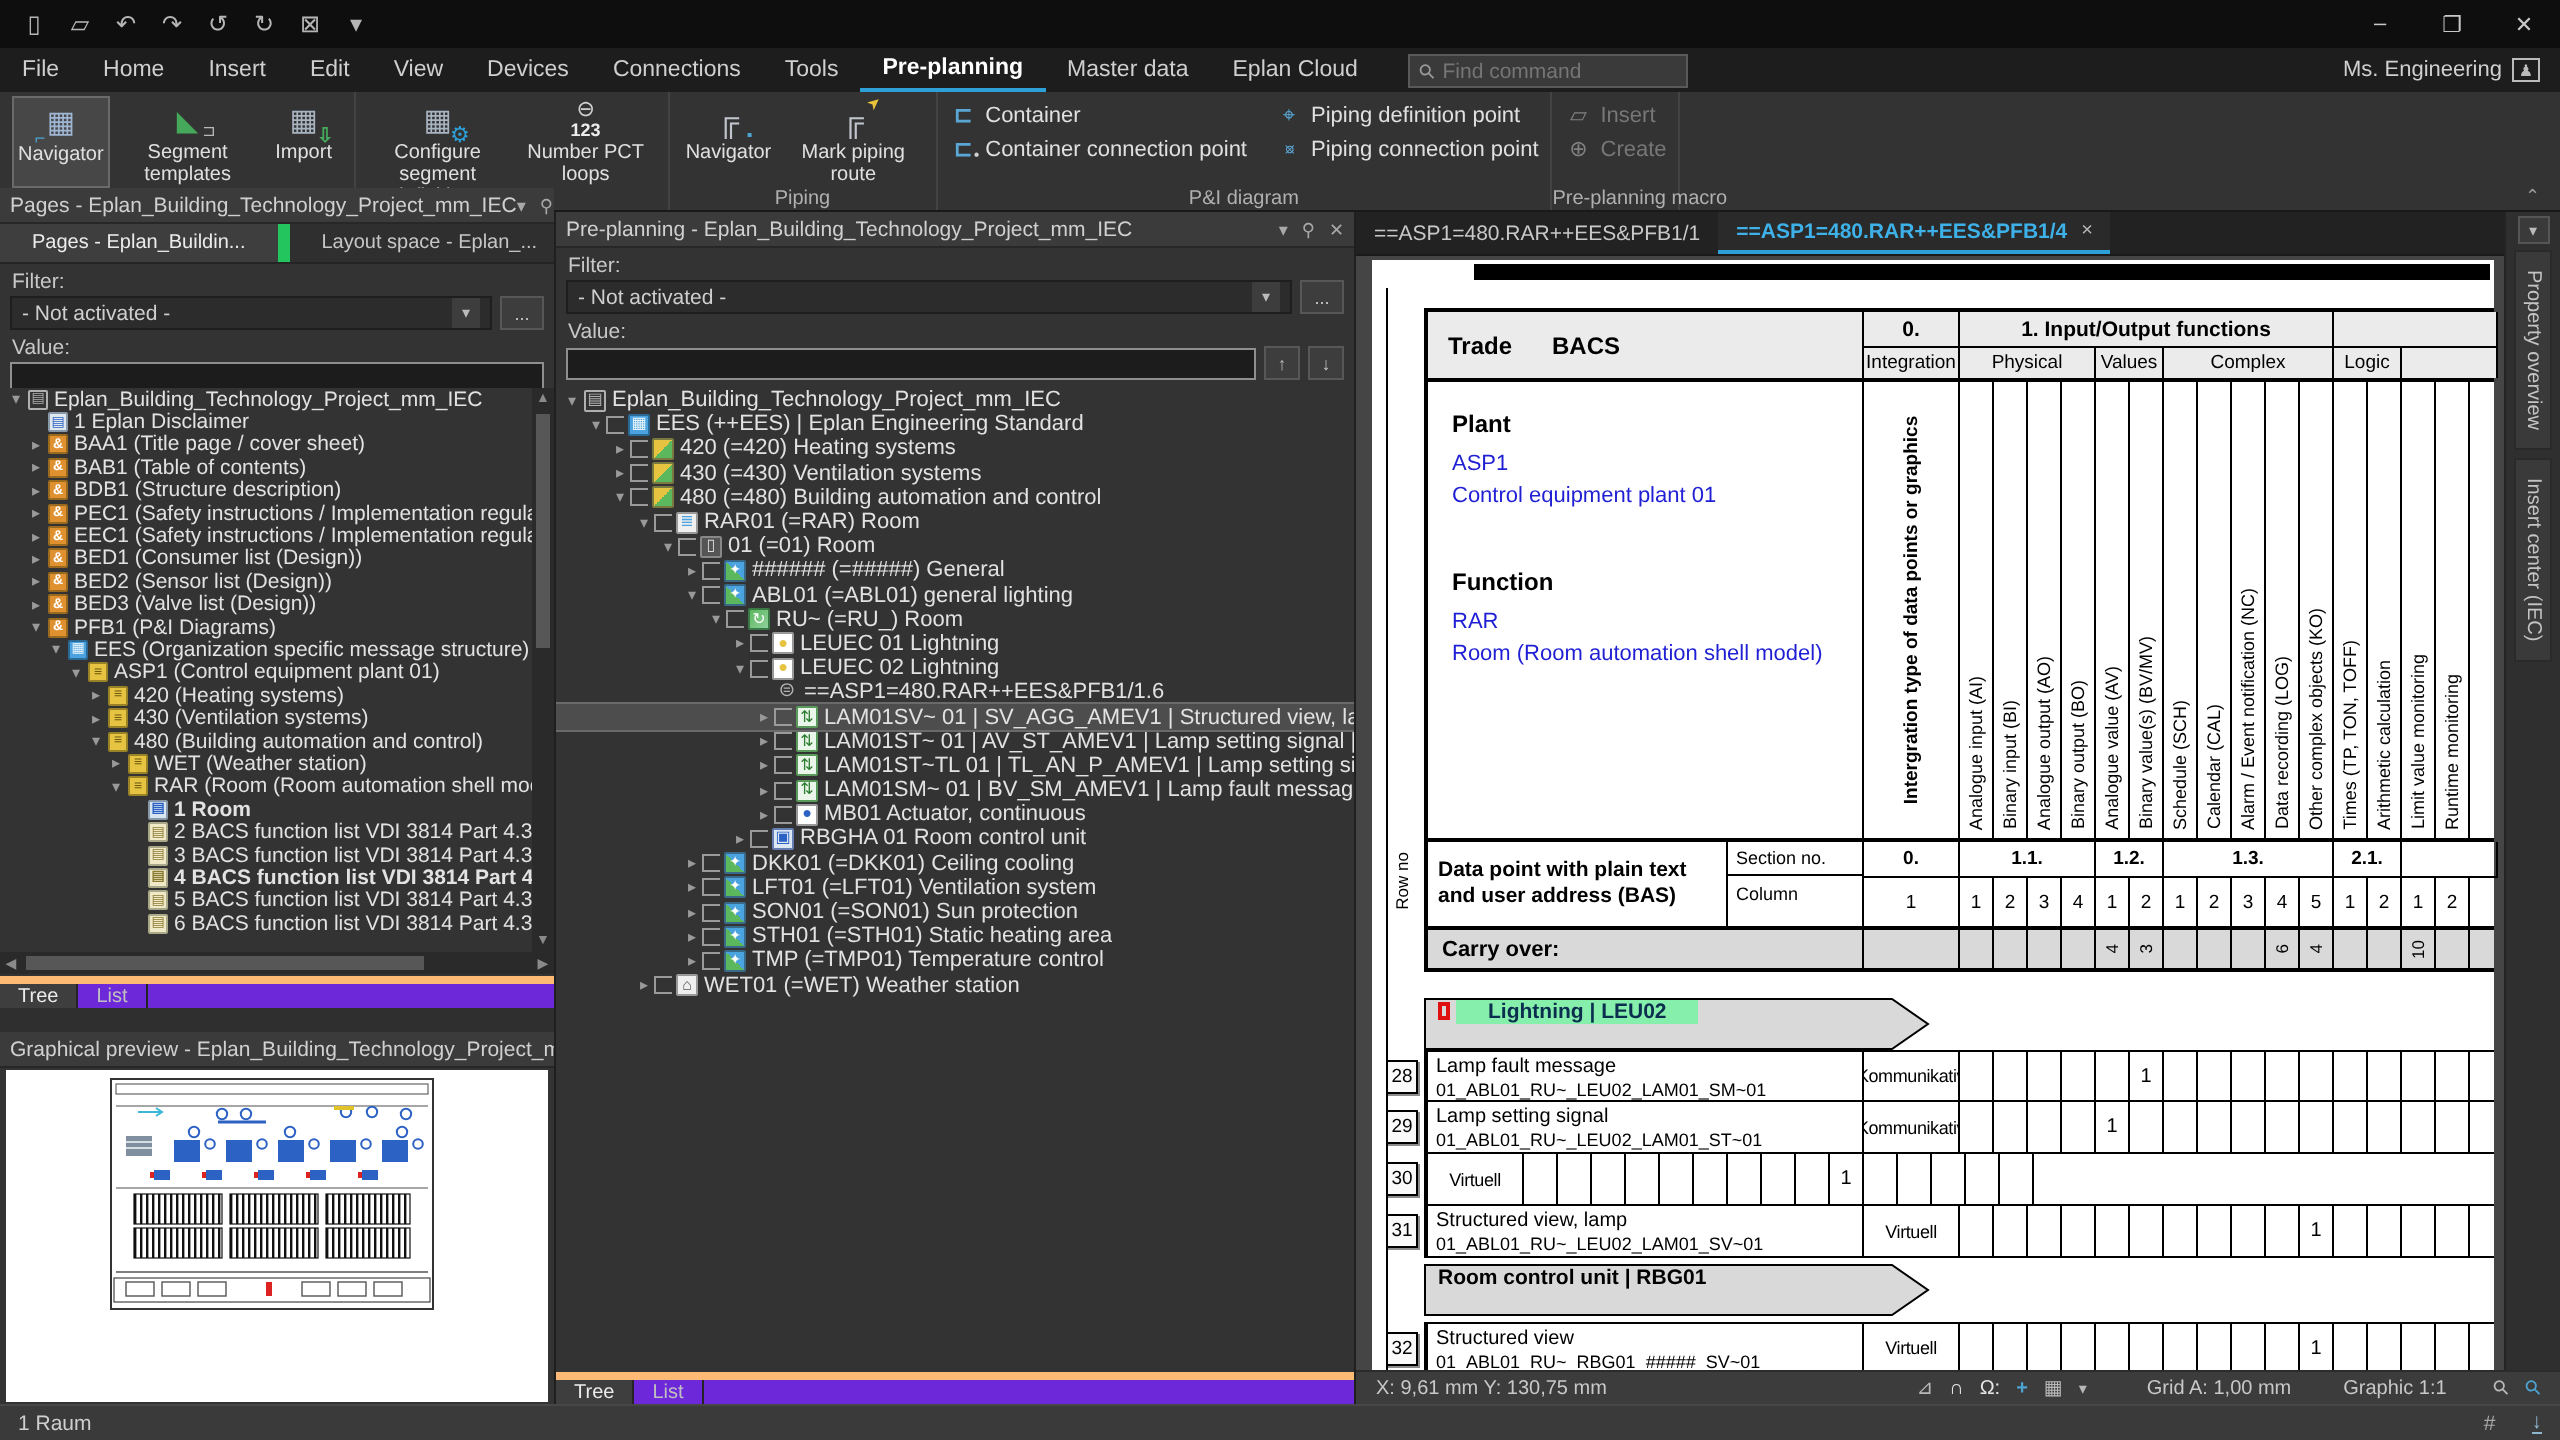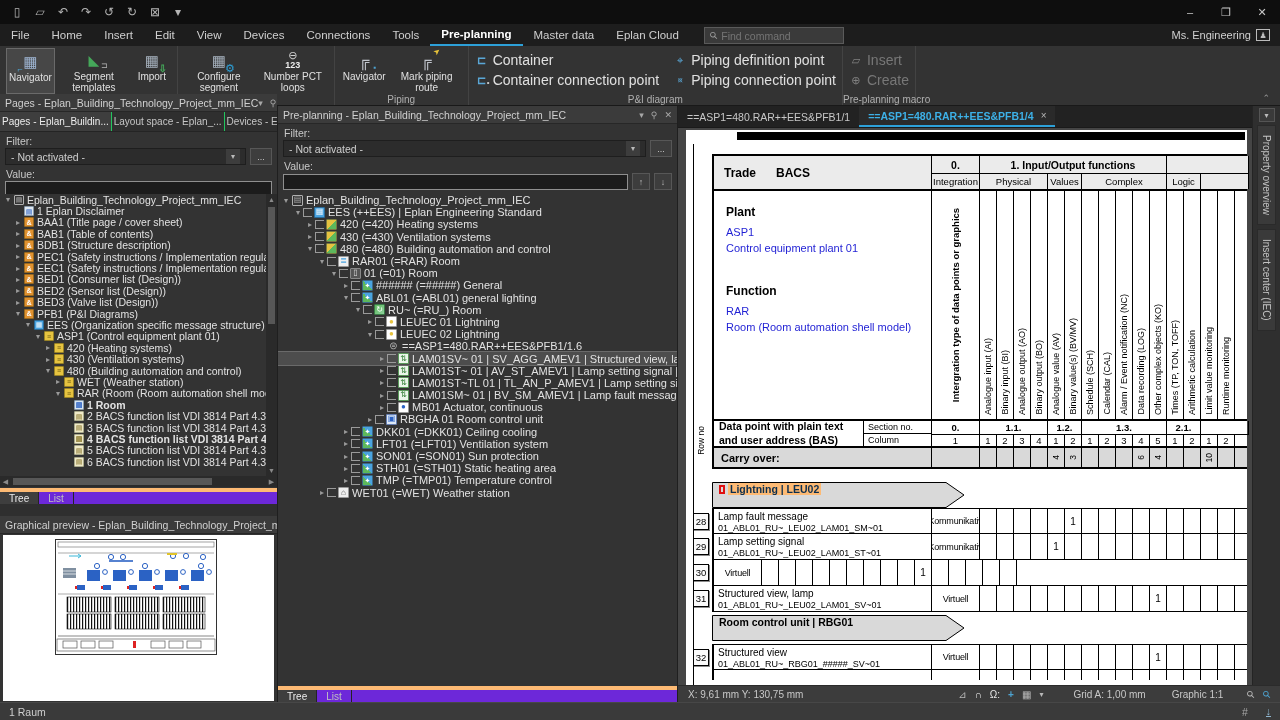--- a/index.html
+++ b/index.html
@@ -26,21 +26,21 @@
 
 #ribbon{position:absolute;left:0;top:46px;width:1280px;height:60px;background:#333333;border-bottom:1px solid #191919}
 #ribbon-groups{display:flex;height:100%}
 .rgroup{position:relative;height:100%;padding:2px 6px 12px 6px;border-right:1px solid #434343;display:flex;align-items:flex-start}
 .grp-label{position:absolute;bottom:0;left:0;right:0;text-align:center;font-size:10px;color:#b0b0b0;white-space:nowrap}
 .rbig{display:flex;gap:4px}
 .bigbtn{min-width:38px;max-width:70px;padding:1px 2px;display:flex;flex-direction:column;align-items:center;color:#e0e0e0;font-size:10px;line-height:1.12;text-align:center}
 .bigbtn.pressed{background:#474747;border:1px solid #6a6a6a}
 .smallcols{display:flex;gap:14px;padding-top:4px}
 .smallcol{display:flex;flex-direction:column;gap:4px}
-.smallbtn{display:flex;align-items:center;gap:4px;font-size:14px;color:#e0e0e0;white-space:nowrap}
+.smallbtn{display:flex;gap:4px;font-size:11px;color:#e0e0e0;white-space:nowrap}
 .smallbtn.disabled{color:#777}
 #ribbon-collapse{position:absolute;right:10px;bottom:2px;color:#9a9a9a;font-size:9px}
 
 
 .icn{width:24px;height:22px;position:relative;display:inline-flex;align-items:center;justify-content:center;font-size:15px;line-height:1;flex:none}
 .sicn{width:14px;height:13px;position:relative;display:inline-flex;align-items:center;justify-content:center;font-size:11px;line-height:1;flex:none}
 .navigator-icon::before{content:"▦";color:#9fb6d4}
 .navigator-icon::after{content:"⌐";color:#4da3d1;position:absolute;left:-1px;bottom:-2px;font-size:9px;font-weight:bold}
 .segment-templates-icon::before{content:"◣";color:#45a85a;font-size:14px}
 .segment-templates-icon::after{content:"⊐";color:#b8b8b8;position:absolute;right:-2px;bottom:1px;font-size:8px}
@@ -61,21 +61,21 @@
 .piping-definition-point-icon::before{content:"⌖";color:#5aa7d6}
 .piping-connection-point-icon::before{content:"⌖";color:#5aa7d6;transform:rotate(45deg)}
 .insert-macro-icon::before{content:"▱";color:#808080}
 .create-macro-icon::before{content:"⊕";color:#808080}
 
 
 .panel{position:absolute;background:#333333}
 .panel-header{height:18px;background:#3b3b3b;border-bottom:1px solid #272727;display:flex;align-items:center;padding:0 5px;font-size:10.5px;color:#d0d0d0;white-space:nowrap;overflow:hidden}
 .ph-icons{margin-left:auto;display:flex;gap:7px;color:#a8a8a8;font-size:9px;flex:none}
 .ptabs{height:20px;display:flex;background:#2b2b2b;border-bottom:1px solid #242424}
-.ptab{padding:0 2px;display:flex;align-items:center;font-size:10px;color:#c6c6c6;border-right:1px solid #22c55e;background:#2f2f2f;white-space:nowrap}
+.ptab{padding:0 16px;display:flex;align-items:center;font-size:10px;color:#c6c6c6;border-right:6px solid #22c55e;background:#2f2f2f;white-space:nowrap}
 .ptab.active{background:#3e3e3e;color:#ececec}
 .flabel{padding:3px 6px 1px 6px;font-size:10.5px;color:#c8c8c8}
 .frow{display:flex;align-items:center;padding:0 5px;gap:4px}
 .dropdown{flex:1;height:17px;background:#2c2c2c;border:1px solid #1e1e1e;display:flex;align-items:center;padding:0 5px;color:#cfcfcf;font-size:10.5px}
 .dropdown .dar{margin-left:auto;width:14px;height:15px;background:#3d3d3d;display:flex;align-items:center;justify-content:center;font-size:8px;color:#bbb}
 .dots-btn{width:22px;height:17px;background:#3d3d3d;border:1px solid #575757;display:flex;align-items:center;justify-content:center;color:#ccc;font-size:9px}
 .vinput{flex:1;height:16px;background:#1c1c1c;border:1px solid #8f8f8f;color:#ddd;padding:0 4px;font-family:"Liberation Sans",sans-serif;font-size:10.5px;outline:none}
 .updown{width:18px;height:17px;background:#3d3d3d;border:1px solid #575757;display:flex;align-items:center;justify-content:center;color:#bbb;font-size:9px}
 .bottom-tabs{display:flex;height:16px;background:#6d28d9;border-top:4px solid #fdba74}
 .btab{padding:0 9px;display:flex;align-items:center;font-size:10px;color:#c0c0c0;border-right:1px solid #242424}
@@ -162,21 +162,21 @@
 .sech{font-size:9.5px;font-weight:bold}
 .coln{font-size:9.5px}
 .carry-row{background:#d9d9d9;height:19px}
 .carry-label{display:flex;align-items:center;padding-left:7px;font-weight:bold;font-size:11px}
 .cvert{writing-mode:vertical-rl;transform:rotate(180deg);font-size:8.5px;margin:auto}
 #t-body{position:relative}
 .banner-row{position:relative;height:26px}
 .banner-row svg{position:absolute;left:0;top:0}
 .banner-txt{position:absolute;left:7px;top:1px;line-height:1.15}
 .banner-title{font-weight:bold;font-size:10.5px;white-space:nowrap}
-.banner-title.sel{background:#fdba74;color:#0b2e4f;padding:0 2px}
+.banner-title.sel{background:#86efac;color:#0b2e4f;padding:0 16px}
 .banner-addr{font-size:15px;margin-top:18px;white-space:nowrap}
 .redmark{display:inline-block;width:6px;height:9px;border:2px solid #e01010;margin-right:3px;vertical-align:-1px}
 .drow{position:relative;display:flex;border-left:2px solid #000;border-bottom:1px solid #000;background:#fff;height:26px}
 .drow.first{border-top:1px solid #000}
 .desc-cell{padding:1px 4px;font-size:10px;line-height:1.3}
 .desc-cell .daddr{font-size:9px}
 .int-cell{display:flex;align-items:center;justify-content:center;font-size:9px;letter-spacing:-0.2px;white-space:nowrap}
 .mark1{display:flex;align-items:center;justify-content:center;font-size:10px}
 .rownum{position:absolute;left:-21px;top:4px;width:16px;height:17px;background:#fafafa;border:1px solid #000;box-shadow:1px 1px 0 rgba(0,0,0,0.45);display:flex;align-items:center;justify-content:center;font-size:9.5px;color:#000}
 #rowno-label{position:absolute;left:-16px;top:272px;writing-mode:vertical-rl;transform:rotate(180deg);font-size:8.5px;color:#000}
@@ -849,21 +849,21 @@
               <span class="vlab">Arithmetic calculation</span>
             </div>
             <div class="tc ncol" style="width: 17px;">
               <span class="vlab">Limit value monitoring</span>
             </div>
             <div class="tc ncol" style="width: 17px;">
               <span class="vlab">Runtime monitoring</span>
             </div>
             <div class="tc ncol" style="width: 14px; border-right: none;"></div>
           </div>
-          <div class="trow thick" style="height: 27px;">
+          <div class="trow thick" style="height: 44px;">
             <div class="tc dp-cell" style="width: 150px;">Data point with plain text and user address (BAS)</div>
             <div class="tc subcol" style="width: 68px;">
               <div class="subcell" style="border-bottom: 1px solid rgb(0, 0, 0);">Section no.</div>
               <div class="subcell">Column</div>
             </div>
             <div class="hright">
               <div class="trow" style="height: 18px;">
                 <div class="tc tc-center sech" style="width: 48px;">0.</div>
                 <div class="tc tc-center sech" style="width: 68px;">1.1.</div>
                 <div class="tc tc-center sech" style="width: 34px;">1.2.</div>

